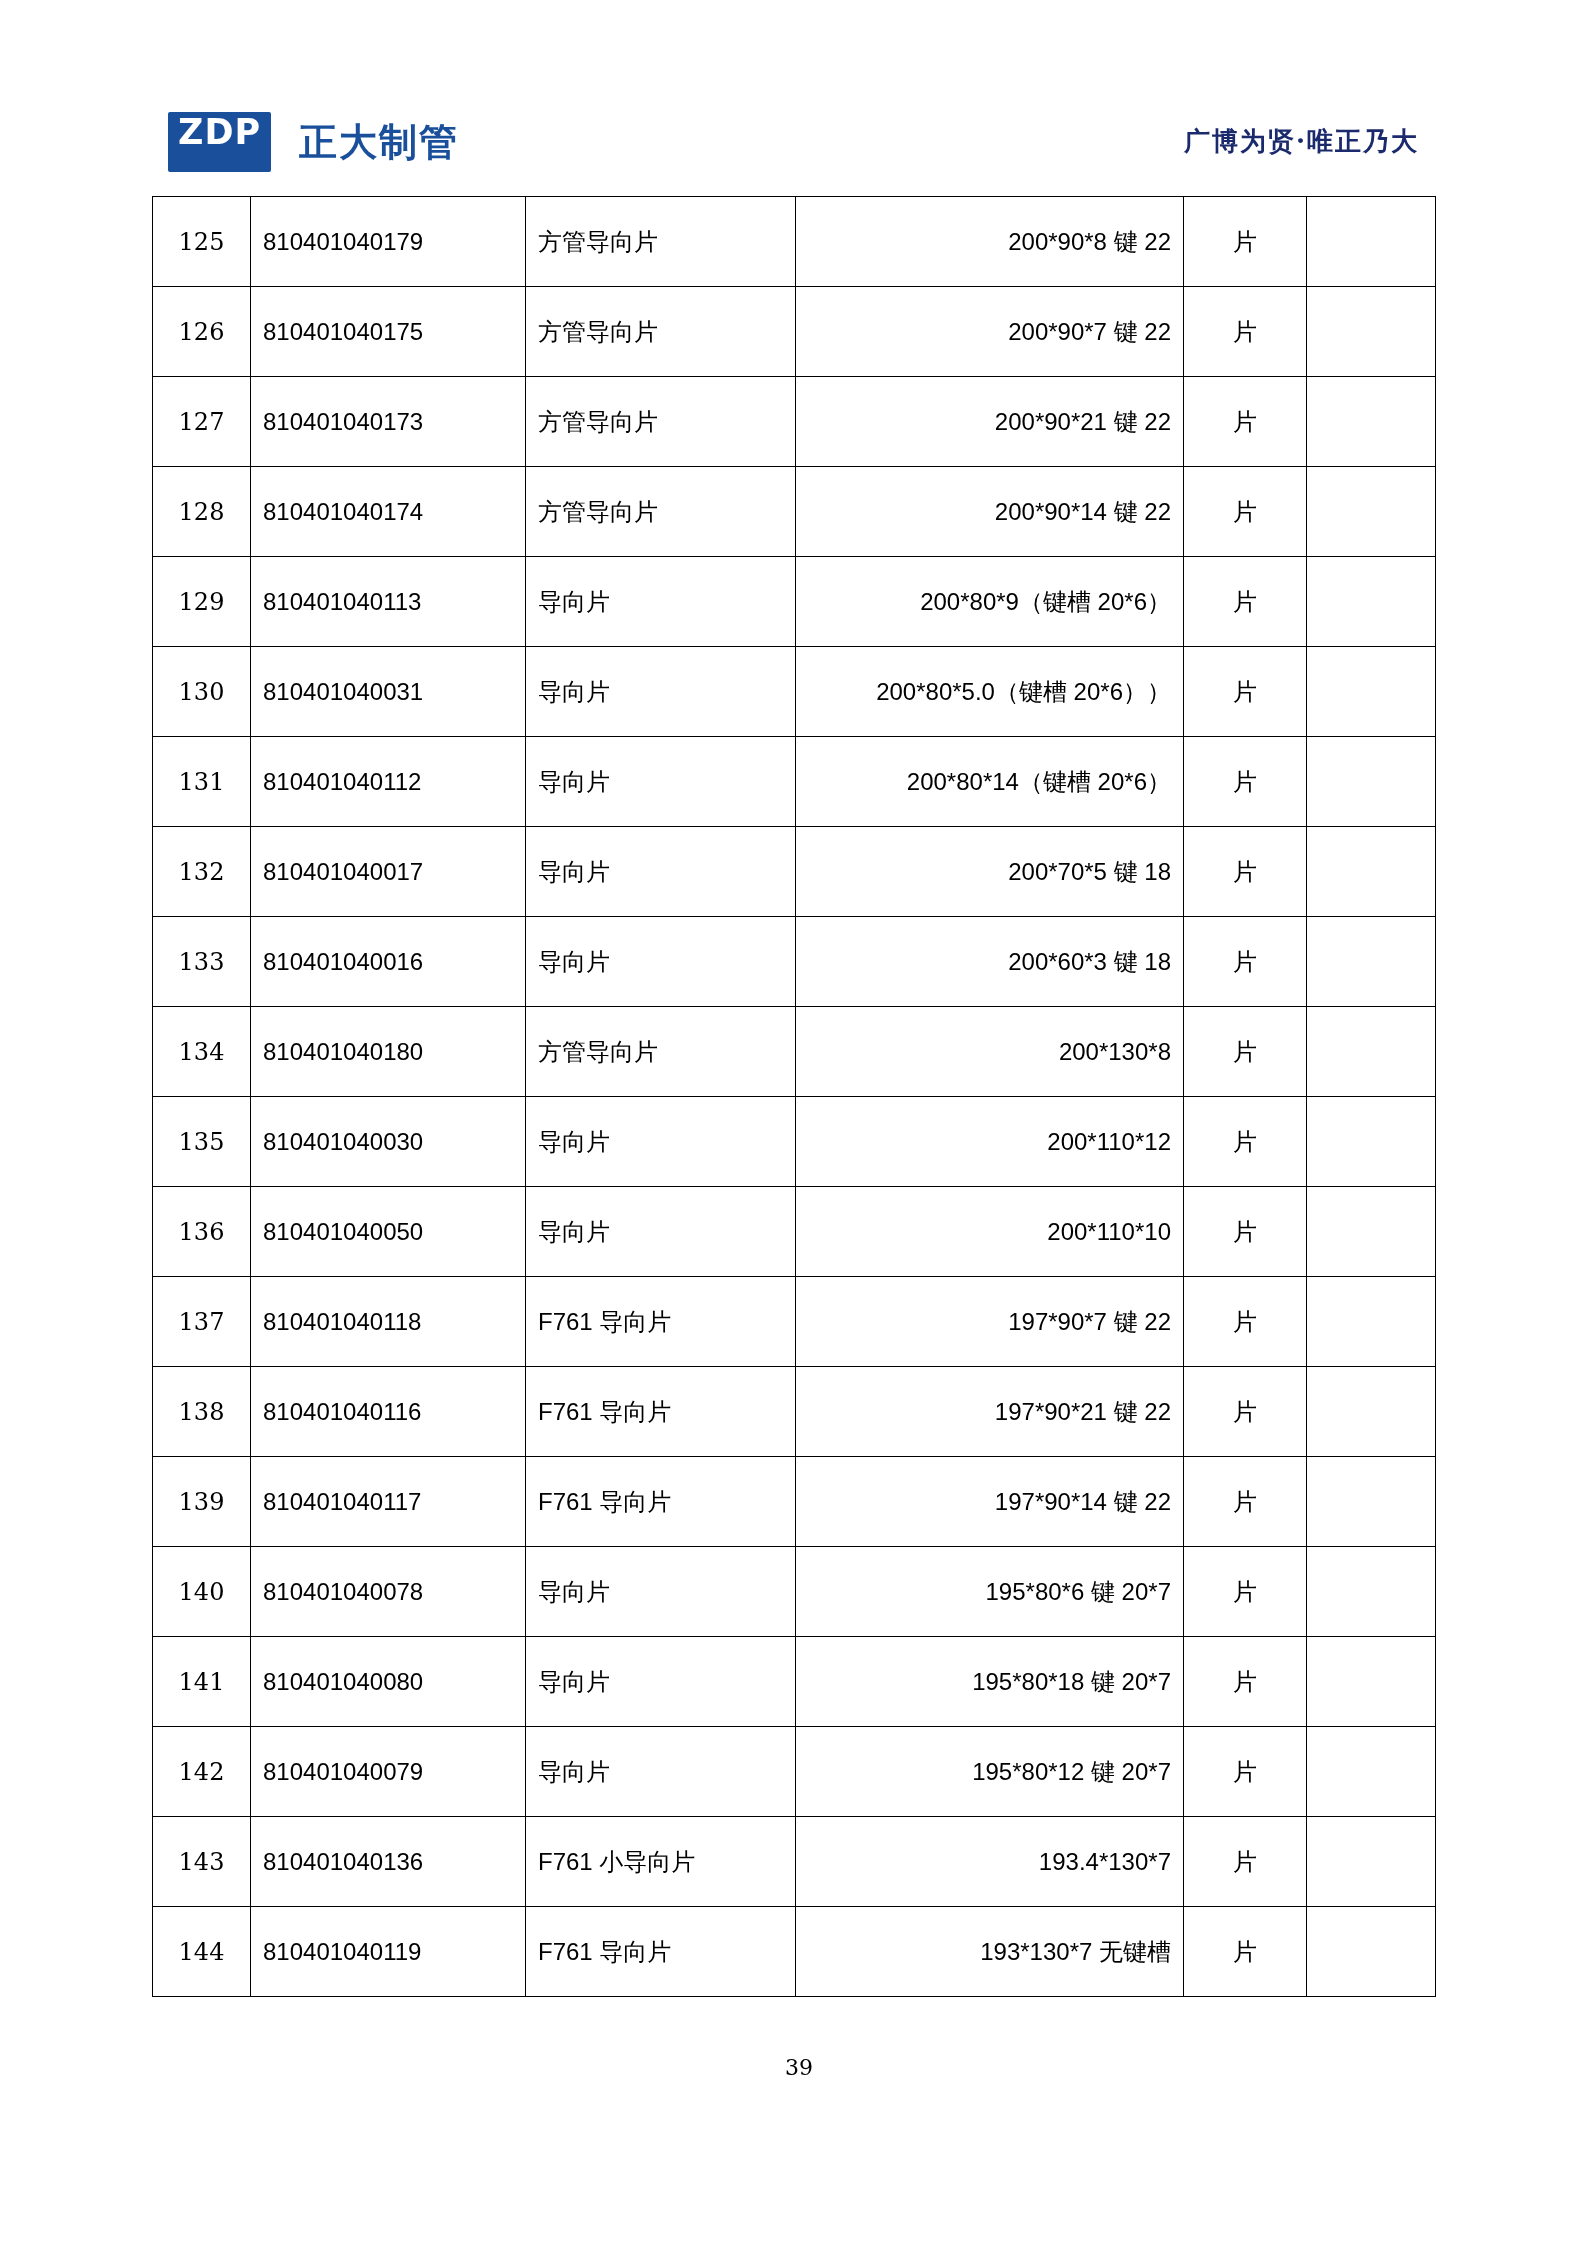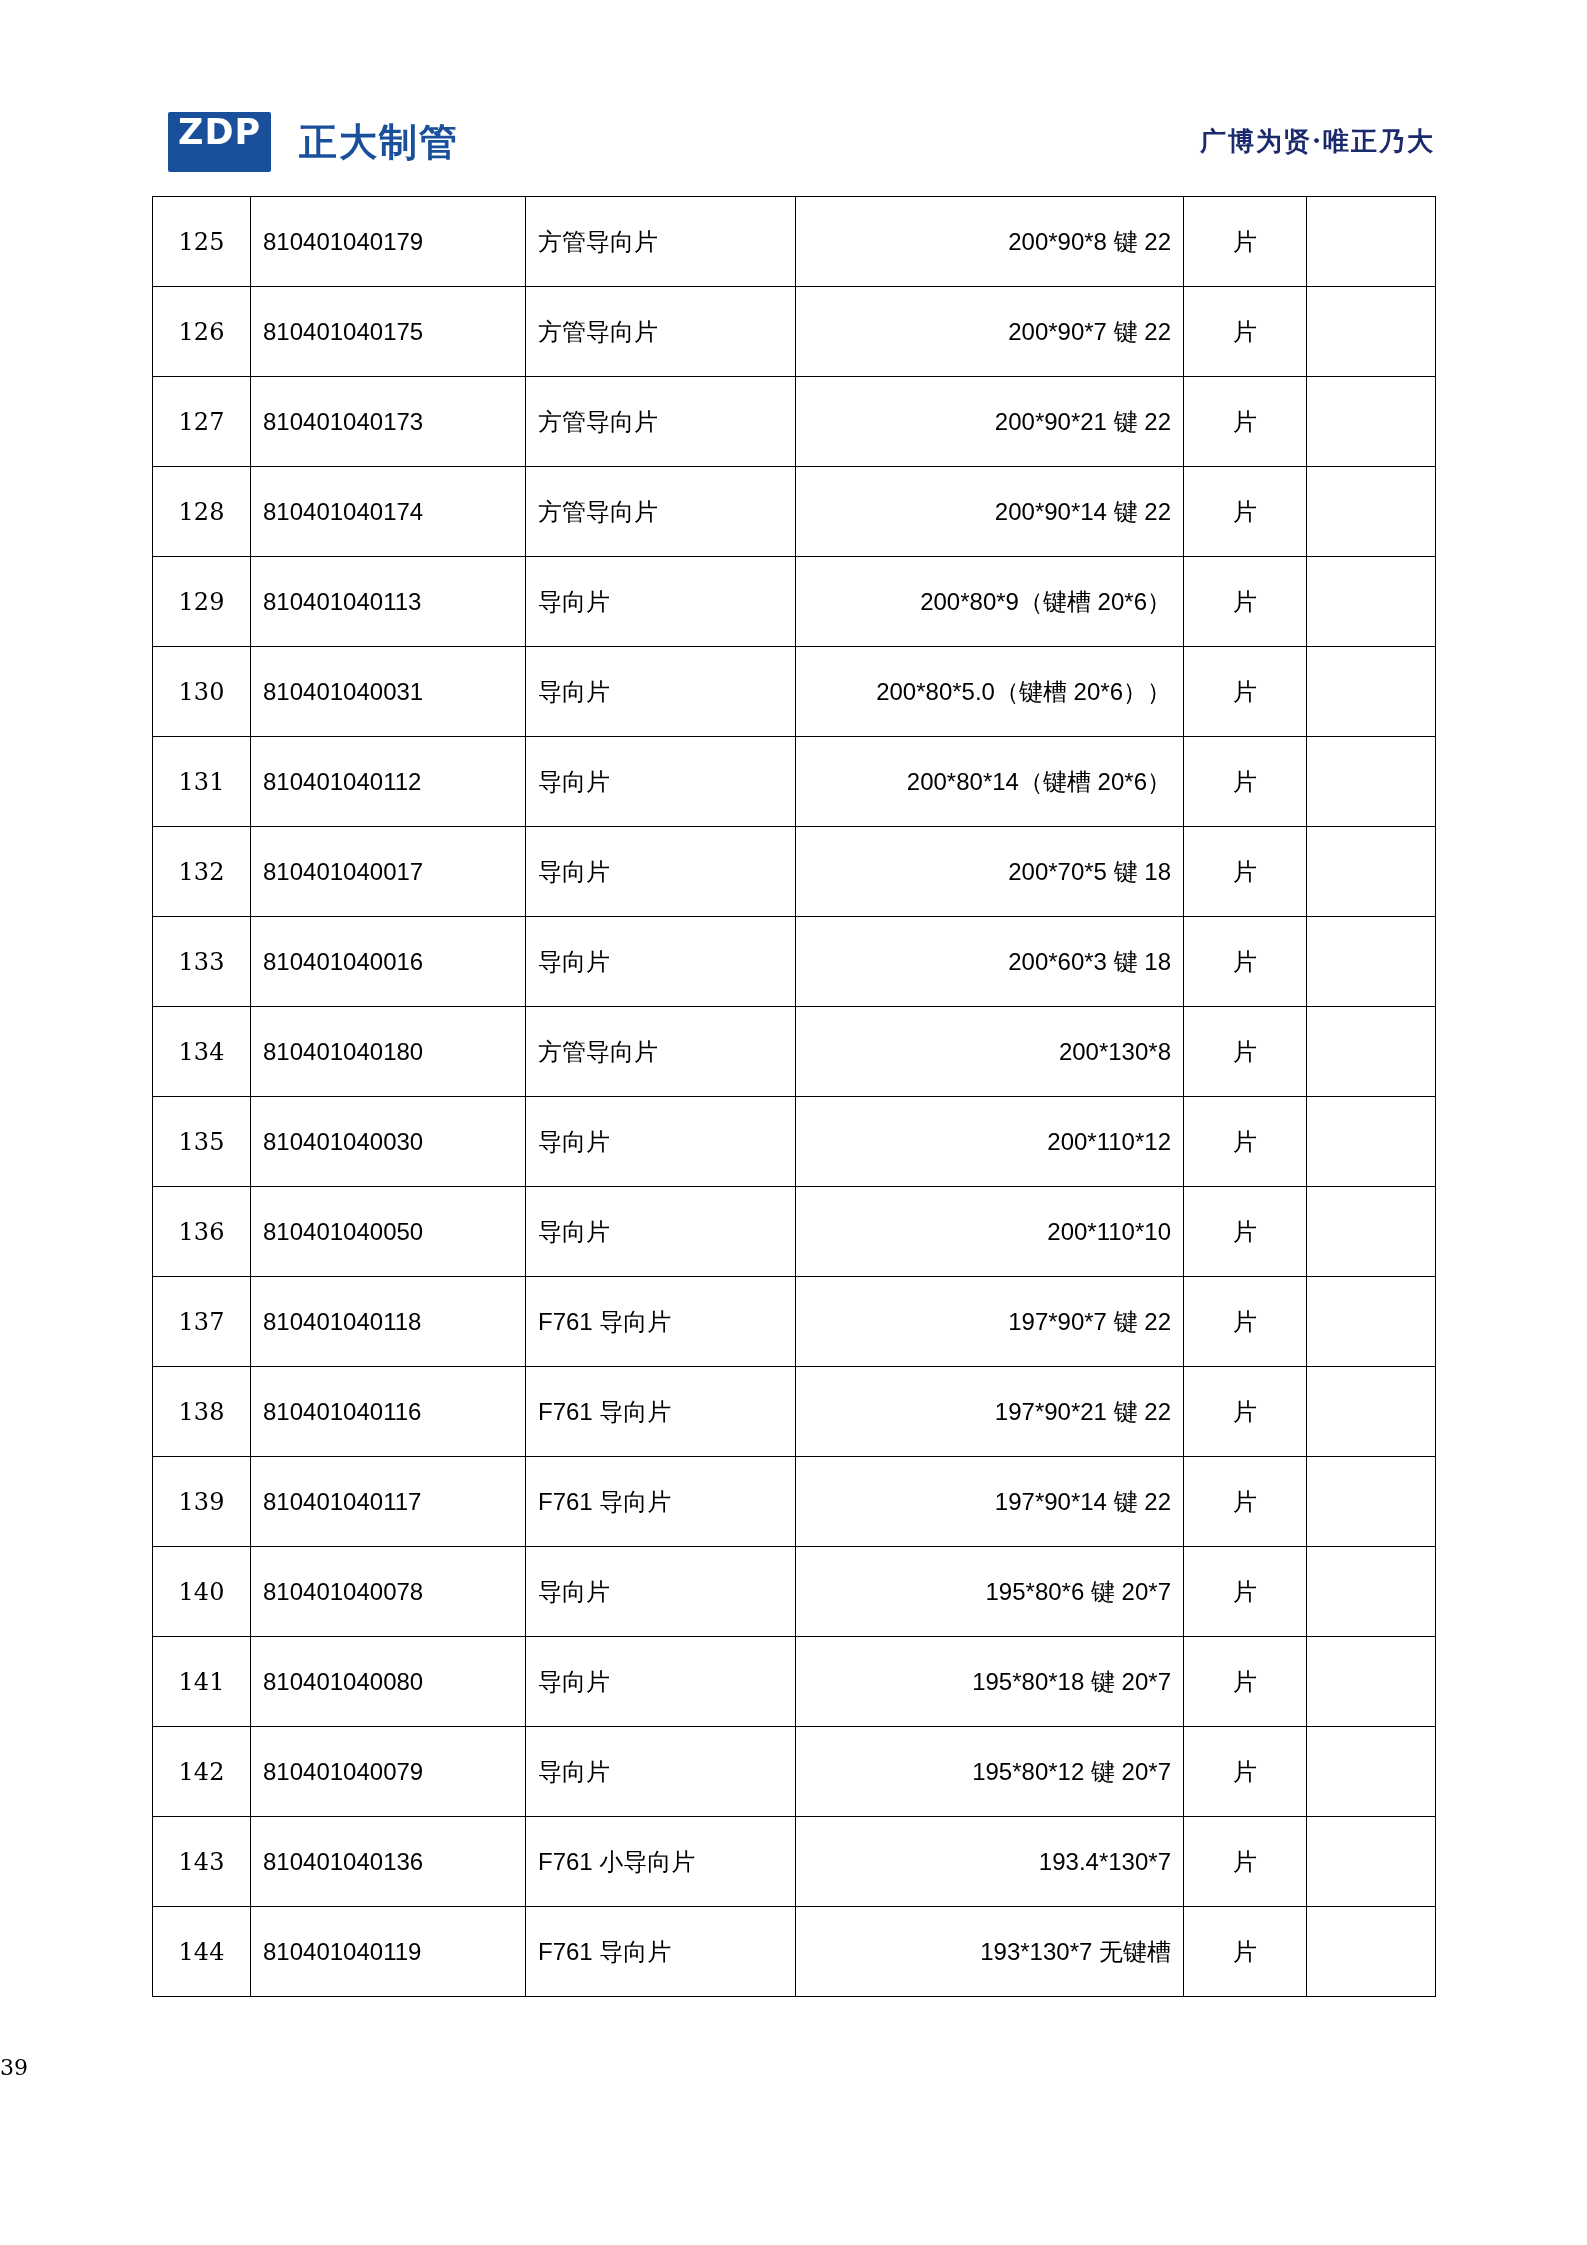--- a/index.html
+++ b/index.html
@@ -51,21 +51,21 @@
     margin-left: 28px;
     color: #1a4f9c;
     font-family: "DejaVu Sans", sans-serif;
     font-weight: bold;
     font-size: 38px;
     letter-spacing: 2px;
     line-height: 1;
   }
   .slogan {
     position: absolute;
-    right: 2px;
+    right: 18px;
     top: 12px;
     color: #1a2a6c;
     font-family: "DejaVu Serif", serif;
     font-weight: bold;
     font-size: 26px;
     letter-spacing: 2px;
     white-space: nowrap;
     margin-left: 43px;
   }
 
@@ -123,24 +123,25 @@
   td.c-blank {
     width: 129px;
   }
 
   
   .footer {
     position: absolute;
     left: 0;
     right: 0;
     top: 2055px;
-    text-align: left;
+    text-align: center;
     font-family: "DejaVu Serif", serif;
     font-size: 22px;
     color: #000000;
+    padding-left: 11px;
   }
 </style>
 </head>
 <body>
 
 <div class="page">
 
   <div class="header">
     <div class="logo-wrap">
       <span class="logo-mark">ZDP</span>

